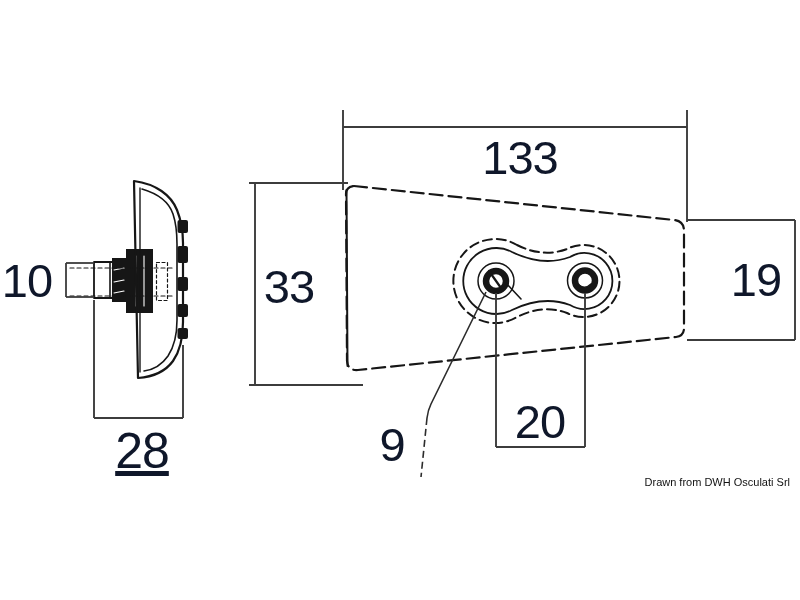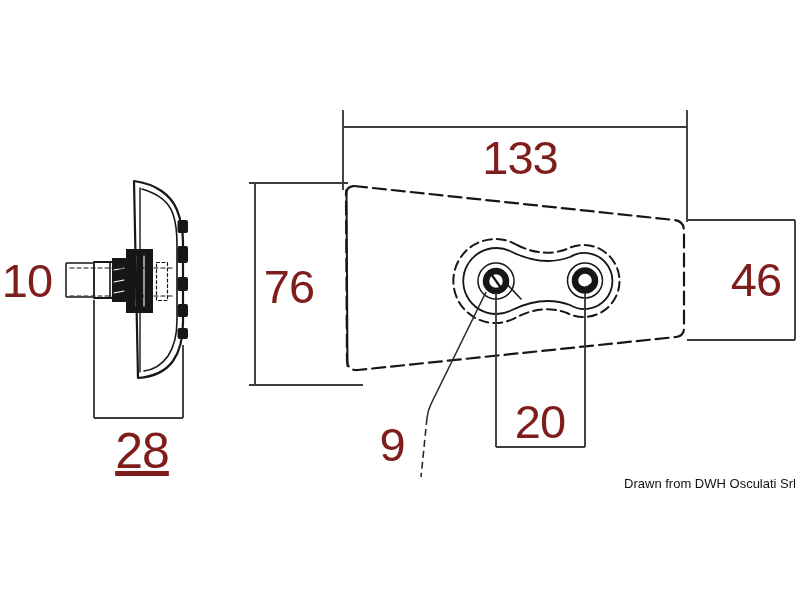--- a/index.html
+++ b/index.html
@@ -9,35 +9,35 @@
     background:#ffffff;
     overflow:hidden;
     font-family:"Liberation Sans",sans-serif;
   }
   .canvas svg{position:absolute;left:0;top:0;}
   .dim{
     position:absolute;
     transform:translate(-50%,-50%);
     font-size:47px;
     letter-spacing:-1px;
-    color:#7f1d1d;
+    color:#0f172a;
     white-space:nowrap;
     line-height:1;
   }
   .l14 {left:27px;  top:280px;}
   .l28 {left:142px; top:451px; font-size:50px;text-decoration:underline;}
   .l133{left:520px; top:157px;}
   .l76 {left:289px; top:286px;}
   .l46 {left:756px; top:279px;}
   .l35 {left:540px; top:421px;}
   .l9  {left:392px; top:444px;}
   .credit{
     position:absolute;
-    right:4px; top:476px;
-    font-size:13px;
+    right:10px; top:476px;
+    font-size:11px;
     color:#111;
     text-align:right;
   }
 </style>
 </head>
 <body>
 
 <div class="canvas">
 
   <svg width="800" height="600" viewBox="0 0 800 600">
@@ -144,19 +144,19 @@
       <g stroke="#2c2c2c" stroke-width="1.6">
         <path d="M 486 292 L 431 404 Q 428 410 427 418"></path>
         <path d="M 427 418 L 421 477" stroke-dasharray="7 4"></path>
       </g>
     </g>
   </svg>
 
   <div class="dim l14">10</div>
   <div class="dim l28">28</div>
   <div class="dim l133">133</div>
-  <div class="dim l76">76</div>
-  <div class="dim l46">46</div>
+  <div class="dim l76">33</div>
+  <div class="dim l46">19</div>
   <div class="dim l35">20</div>
   <div class="dim l9">9</div>
 
   <div class="credit">Drawn from DWH Osculati Srl</div>
 </div>
 
 </body></html>

